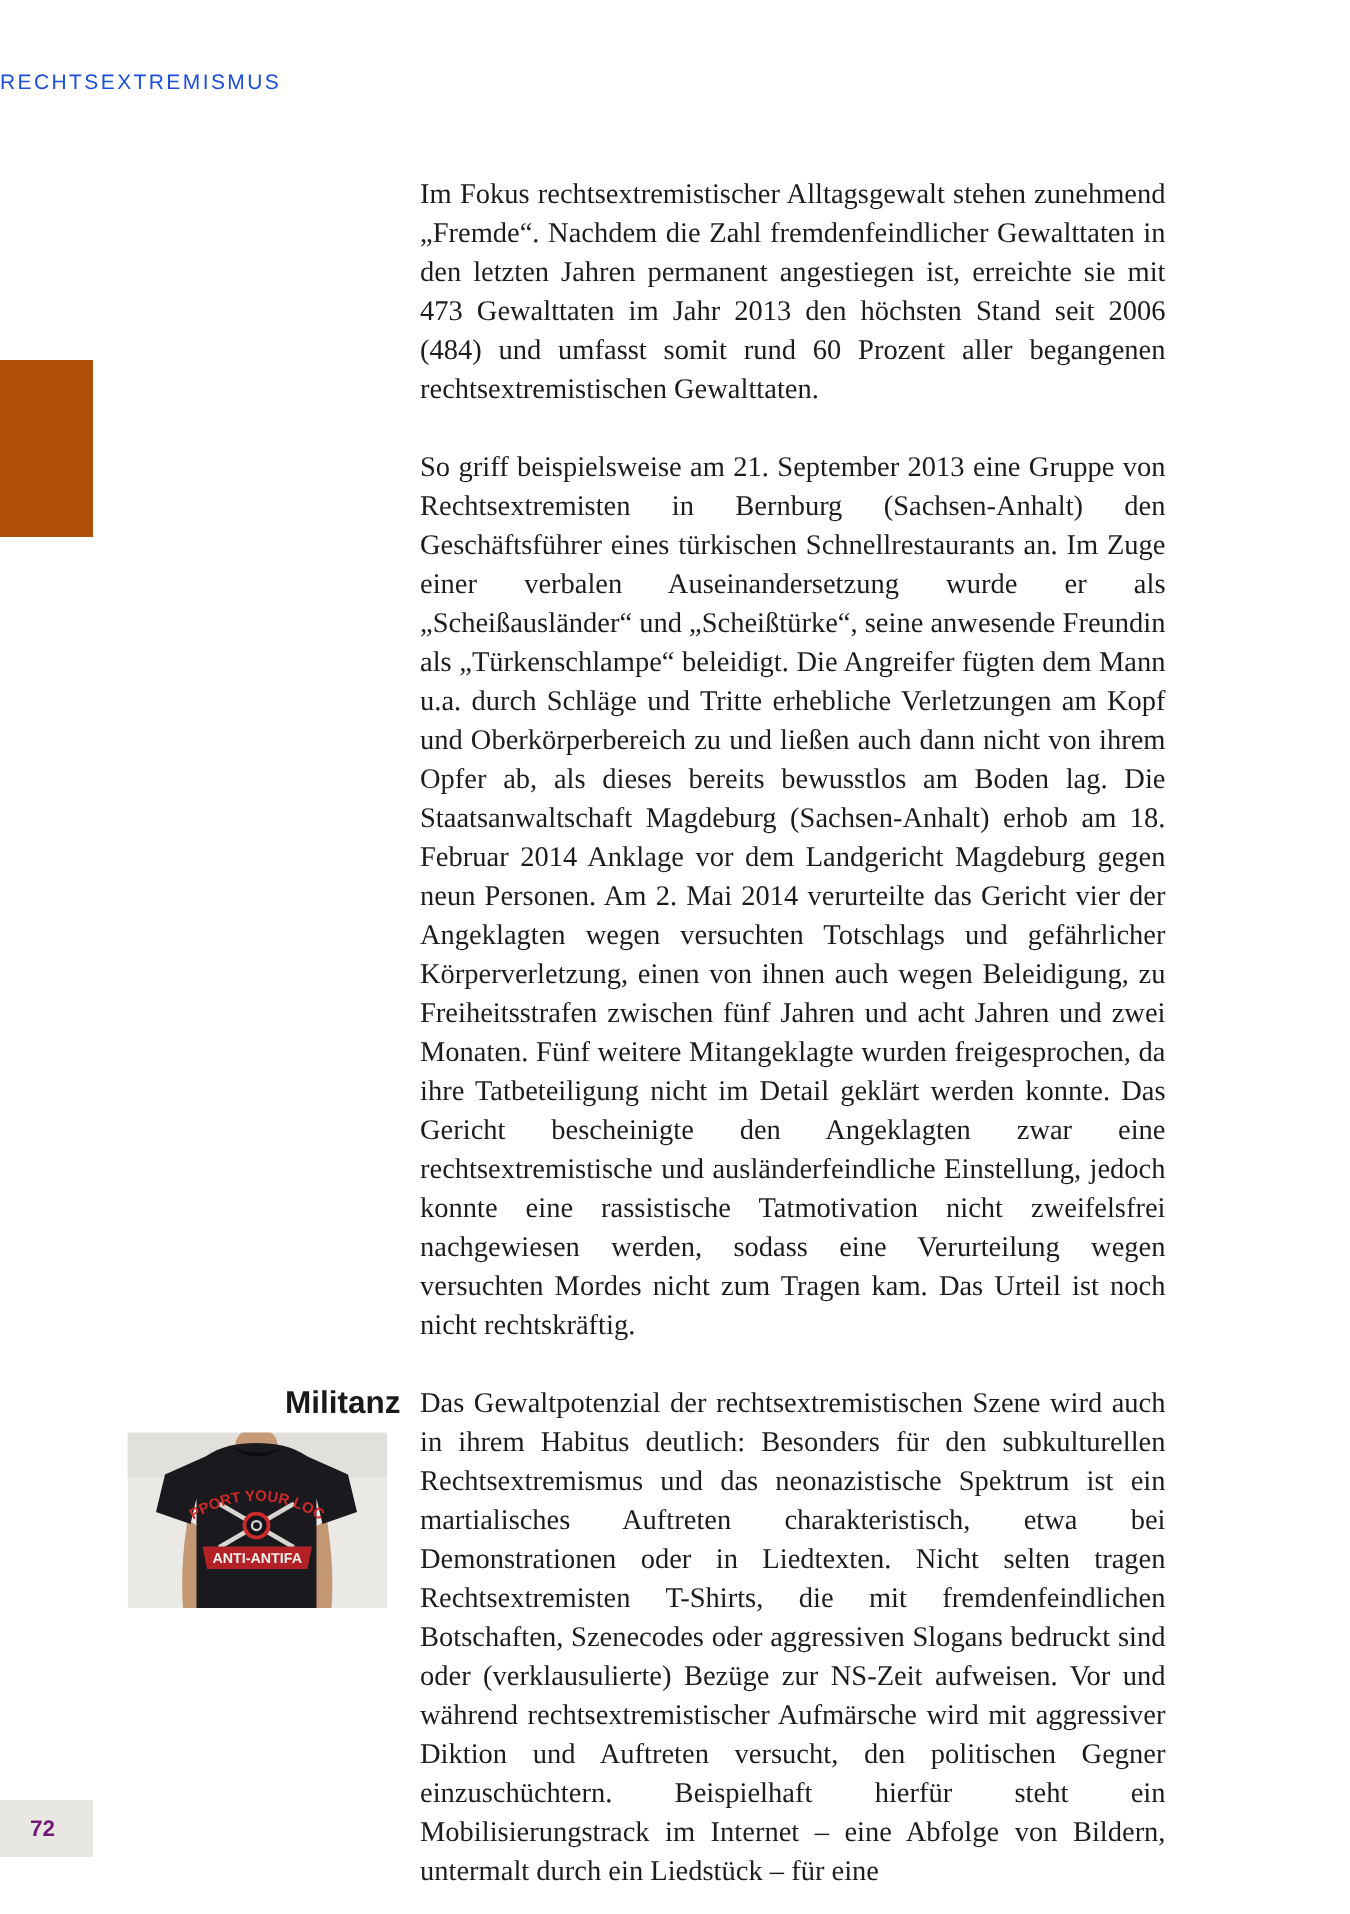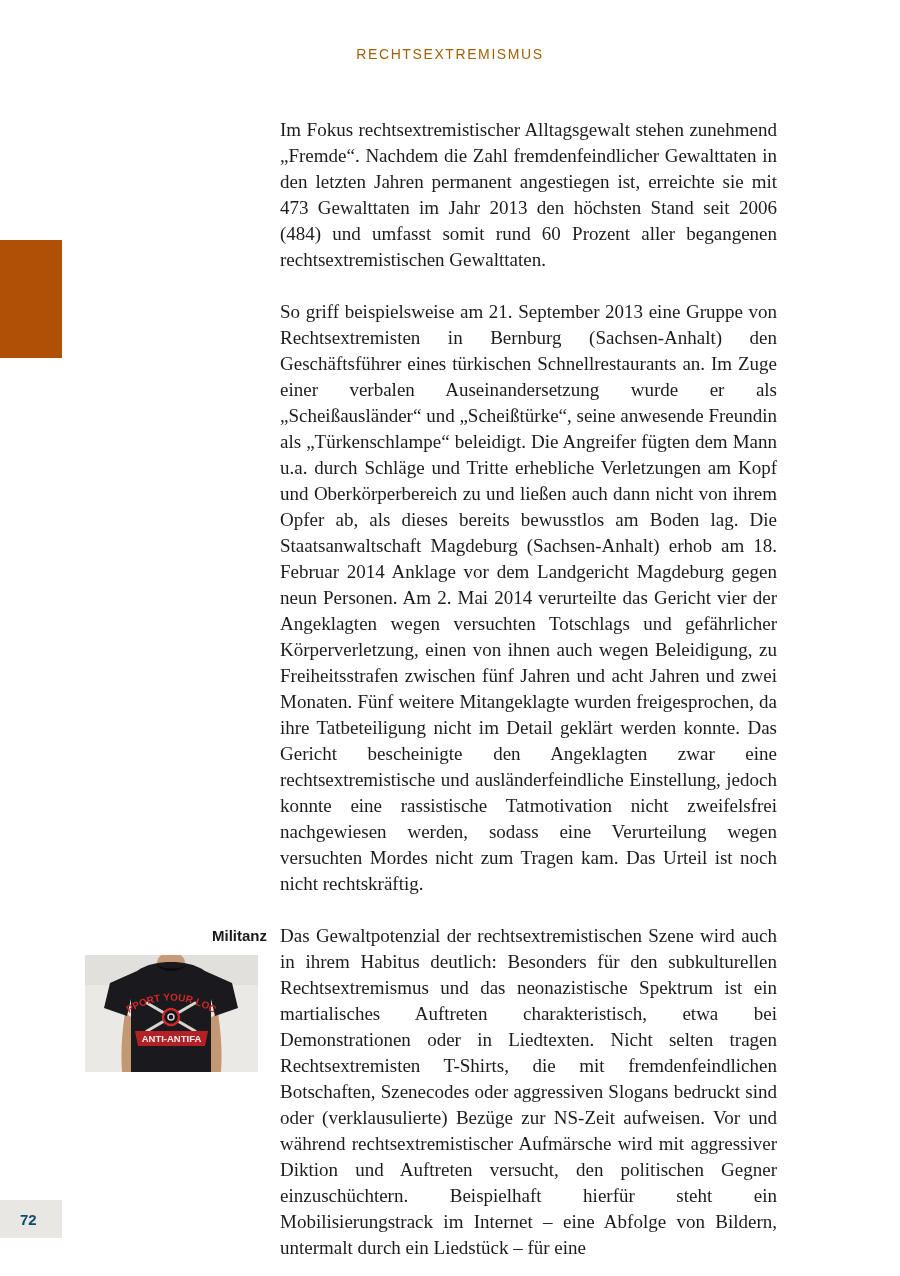--- a/index.html
+++ b/index.html
@@ -11,25 +11,25 @@
   .page{
     position:relative;
     width:900px;height:1276px;
     background:#ffffff;
     font-family:"Liberation Serif", serif;
     color:var(--text-color);
     overflow:hidden;
   }
   .header{
     position:absolute;top:46px;left:0;right:0;
-    text-align:center;
+    text-align:left;
     font-family:"Liberation Sans", sans-serif;
     font-size:14px;
     letter-spacing:1.6px;
-    color:#a16207;
+    color:#1d4ed8;
   }
   .accent-bar{
     position:absolute;left:0;top:240px;
     width:62px;height:118px;
     background:var(--accent-orange);
   }
   .content{
     position:absolute;left:280px;top:117px;width:497px;
   }
   .para{
@@ -43,21 +43,21 @@
   }
   .labeled-para{position:relative;}
   .margin-label{
     position:absolute;
     right:100%;
     margin-right:13px;
     top:0;
     white-space:nowrap;
     font-family:"Liberation Sans", sans-serif;
     font-weight:bold;
-    font-size:15px;
+    font-size:21px;
     line-height:26px;
     color:#1a1a1a;
   }
   .tshirt{
     position:absolute;
     left:85px;top:955px;
     width:173px;height:117px;
     margin:0;padding:0;
   }
   .tshirt svg{display:block;width:100%;height:100%;}
@@ -65,21 +65,21 @@
     position:absolute;
     left:0;top:1200px;
     width:62px;height:38px;
     background:var(--pagenum-bg);
     display:flex;align-items:center;
   }
   .pagenum-block span{
     font-family:"Liberation Sans", sans-serif;
     font-weight:bold;
     font-size:15px;
-    color:#0c4a6e;
+    color:#701a75;
     padding-left:20px;
   }
 </style>
 </head>
 <body>
 
 <div class="page">
 
   <div class="header">
     <span>RECHTSEXTREMISMUS</span>

